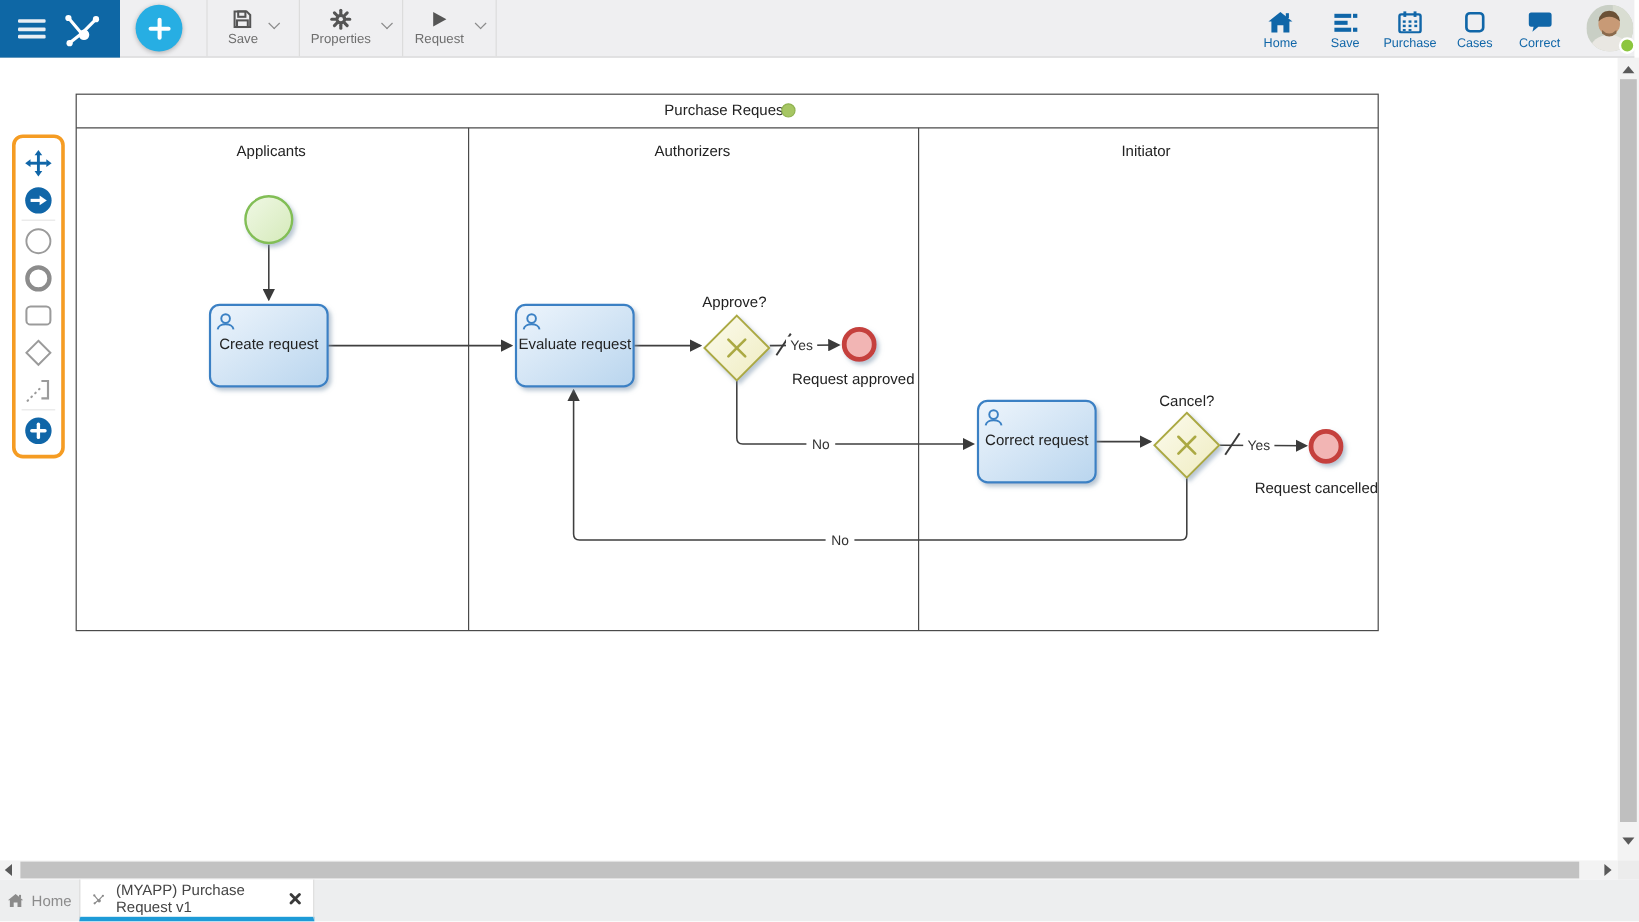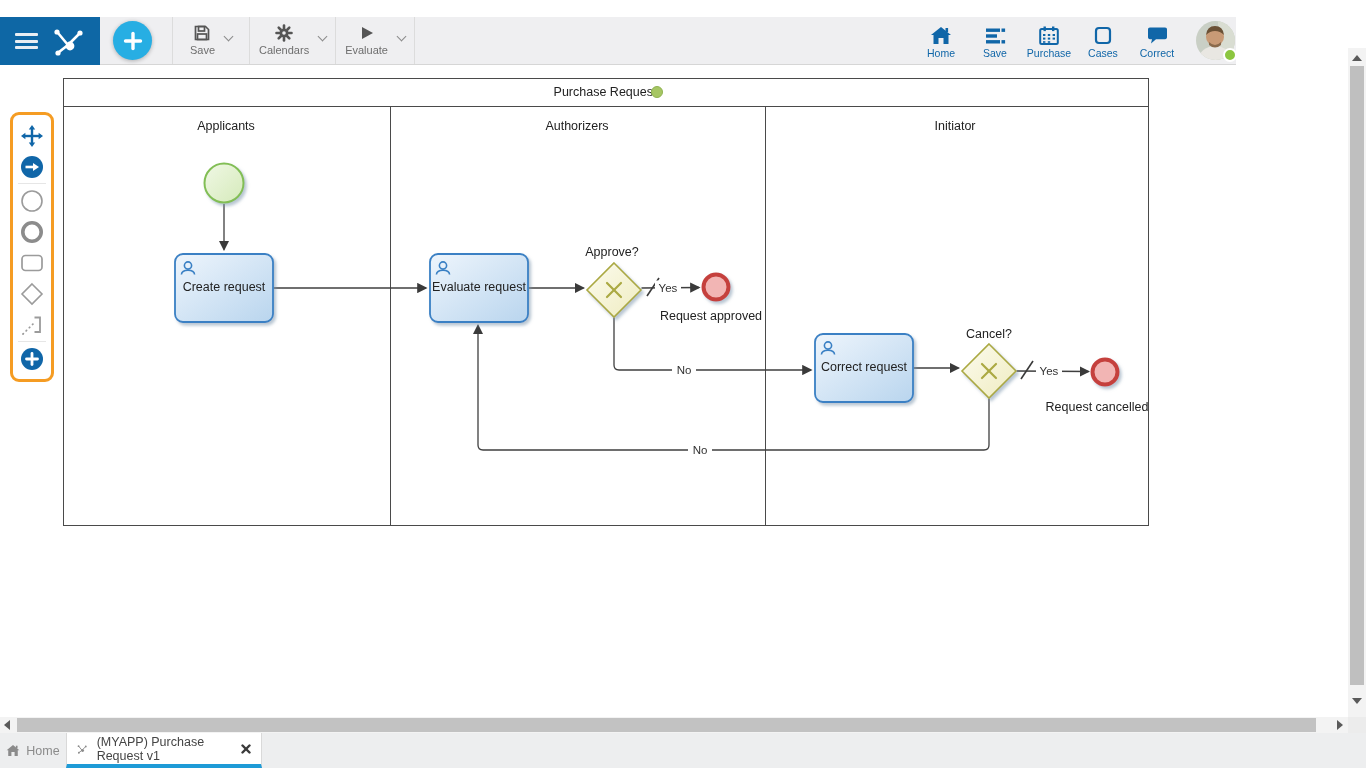--- a/index.html
+++ b/index.html
@@ -1,20 +1,20 @@
 <!DOCTYPE html>
 <html><head>
 <meta charset="utf-8">
 <style>
   * { box-sizing: border-box; margin:0; padding:0; }
   html,body { width:1366px; height:768px; overflow:hidden; }
   body { position:relative; background:#fff; font-family:"Liberation Sans", sans-serif; }
 
   
-  .header { position:absolute; left:0; top:17px; width:1236px; height:48px; background:#efeff1; border-bottom:1px solid #d6d6d6; z-index:6; }
+  .header { position:absolute; left:0; top:0; width:1362px; height:48px; background:#efeff1; border-bottom:1px solid #d6d6d6; z-index:6; }
   .brand { position:absolute; left:0; top:0; width:100px; height:48px; background:#0e67a5; display:flex; align-items:center; cursor:pointer; }
   .hamburger { margin-left:15px; display:flex; flex-direction:column; gap:3.5px; cursor:pointer; }
   .hamburger span { width:23px; height:3px; background:#e9eef3; border-radius:1px; }
   .brand-logo { margin-left:14px; }
   .plus-btn { position:absolute; left:113px; top:4px; width:39px; height:39px; border-radius:50%; background:#27aee3; display:flex; align-items:center; justify-content:center; box-shadow:0 1px 4px rgba(0,0,0,.28); cursor:pointer; }
   .toolbar { position:absolute; left:172px; top:0; height:47px; display:flex; }
   .tbg { display:flex; align-items:center; justify-content:center; border-right:1px solid #dcdcdc; padding:0 9px; min-width:78px; cursor:pointer; }
   .tbg:first-child { border-left:1px solid #dcdcdc; }
   .tb-stack { display:flex; flex-direction:column; align-items:center; gap:2px; }
   .tb-label { font-size:11px; color:#6e6e6e; line-height:1.15; text-align:center; max-width:58px; }
@@ -109,30 +109,30 @@
             <line x1="1.5" y1="9" x2="4" y2="9"></line>
               <line x1="14" y1="9" x2="16.5" y2="9"></line>
             <line x1="3.7" y1="3.7" x2="5.5" y2="5.5"></line>
               <line x1="12.5" y1="12.5" x2="14.3" y2="14.3"></line>
             <line x1="3.7" y1="14.3" x2="5.5" y2="12.5"></line>
               <line x1="12.5" y1="5.5" x2="14.3" y2="3.7"></line>
           </g>
           <circle cx="9" cy="9" r="4.6" fill="#555"></circle>
           <circle cx="9" cy="9" r="1.8" fill="#efeff1"></circle>
         </svg>
-        <div class="tb-label">Calendars</div>
+        <div class="tb-label">Properties</div>
       </div>
       <span class="chev"></span>
     </div>
     <div class="tbg">
       <div class="tb-stack">
         <svg width="18" height="18" viewBox="0 0 18 18">
           <polygon points="4,3 15,9 4,15" fill="#555"></polygon>
         </svg>
-        <div class="tb-label">Evaluate</div>
+        <div class="tb-label">Request</div>
       </div>
       <span class="chev"></span>
     </div>
   </div>
 
   <div class="nav">
     <div class="nav-item">
       <svg width="22" height="19" viewBox="0 0 22 19">
         <path d="M11 1 L21 9 H18.5 V18 H13.5 V12 H8.5 V18 H3.5 V9 H1 Z" fill="#1066a8"></path>
         <rect x="15.5" y="2" width="2.6" height="4" fill="#1066a8"></rect>

